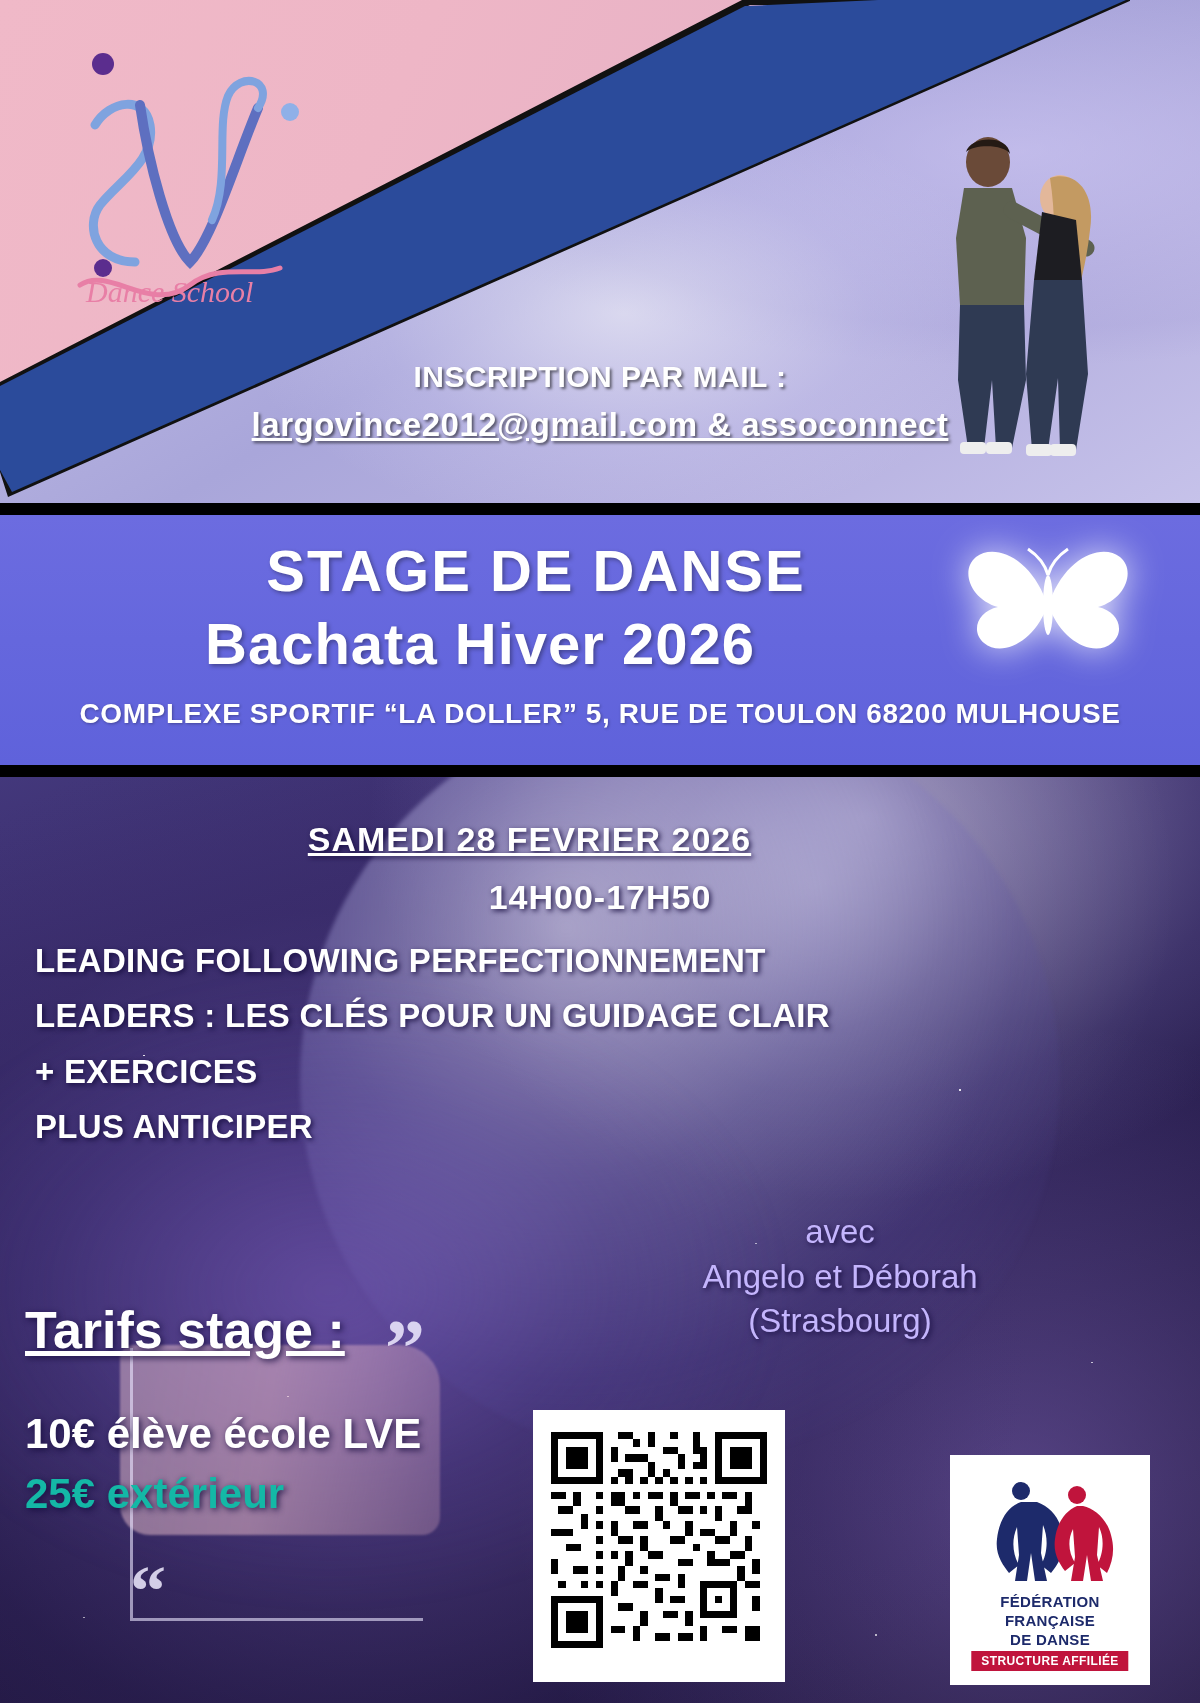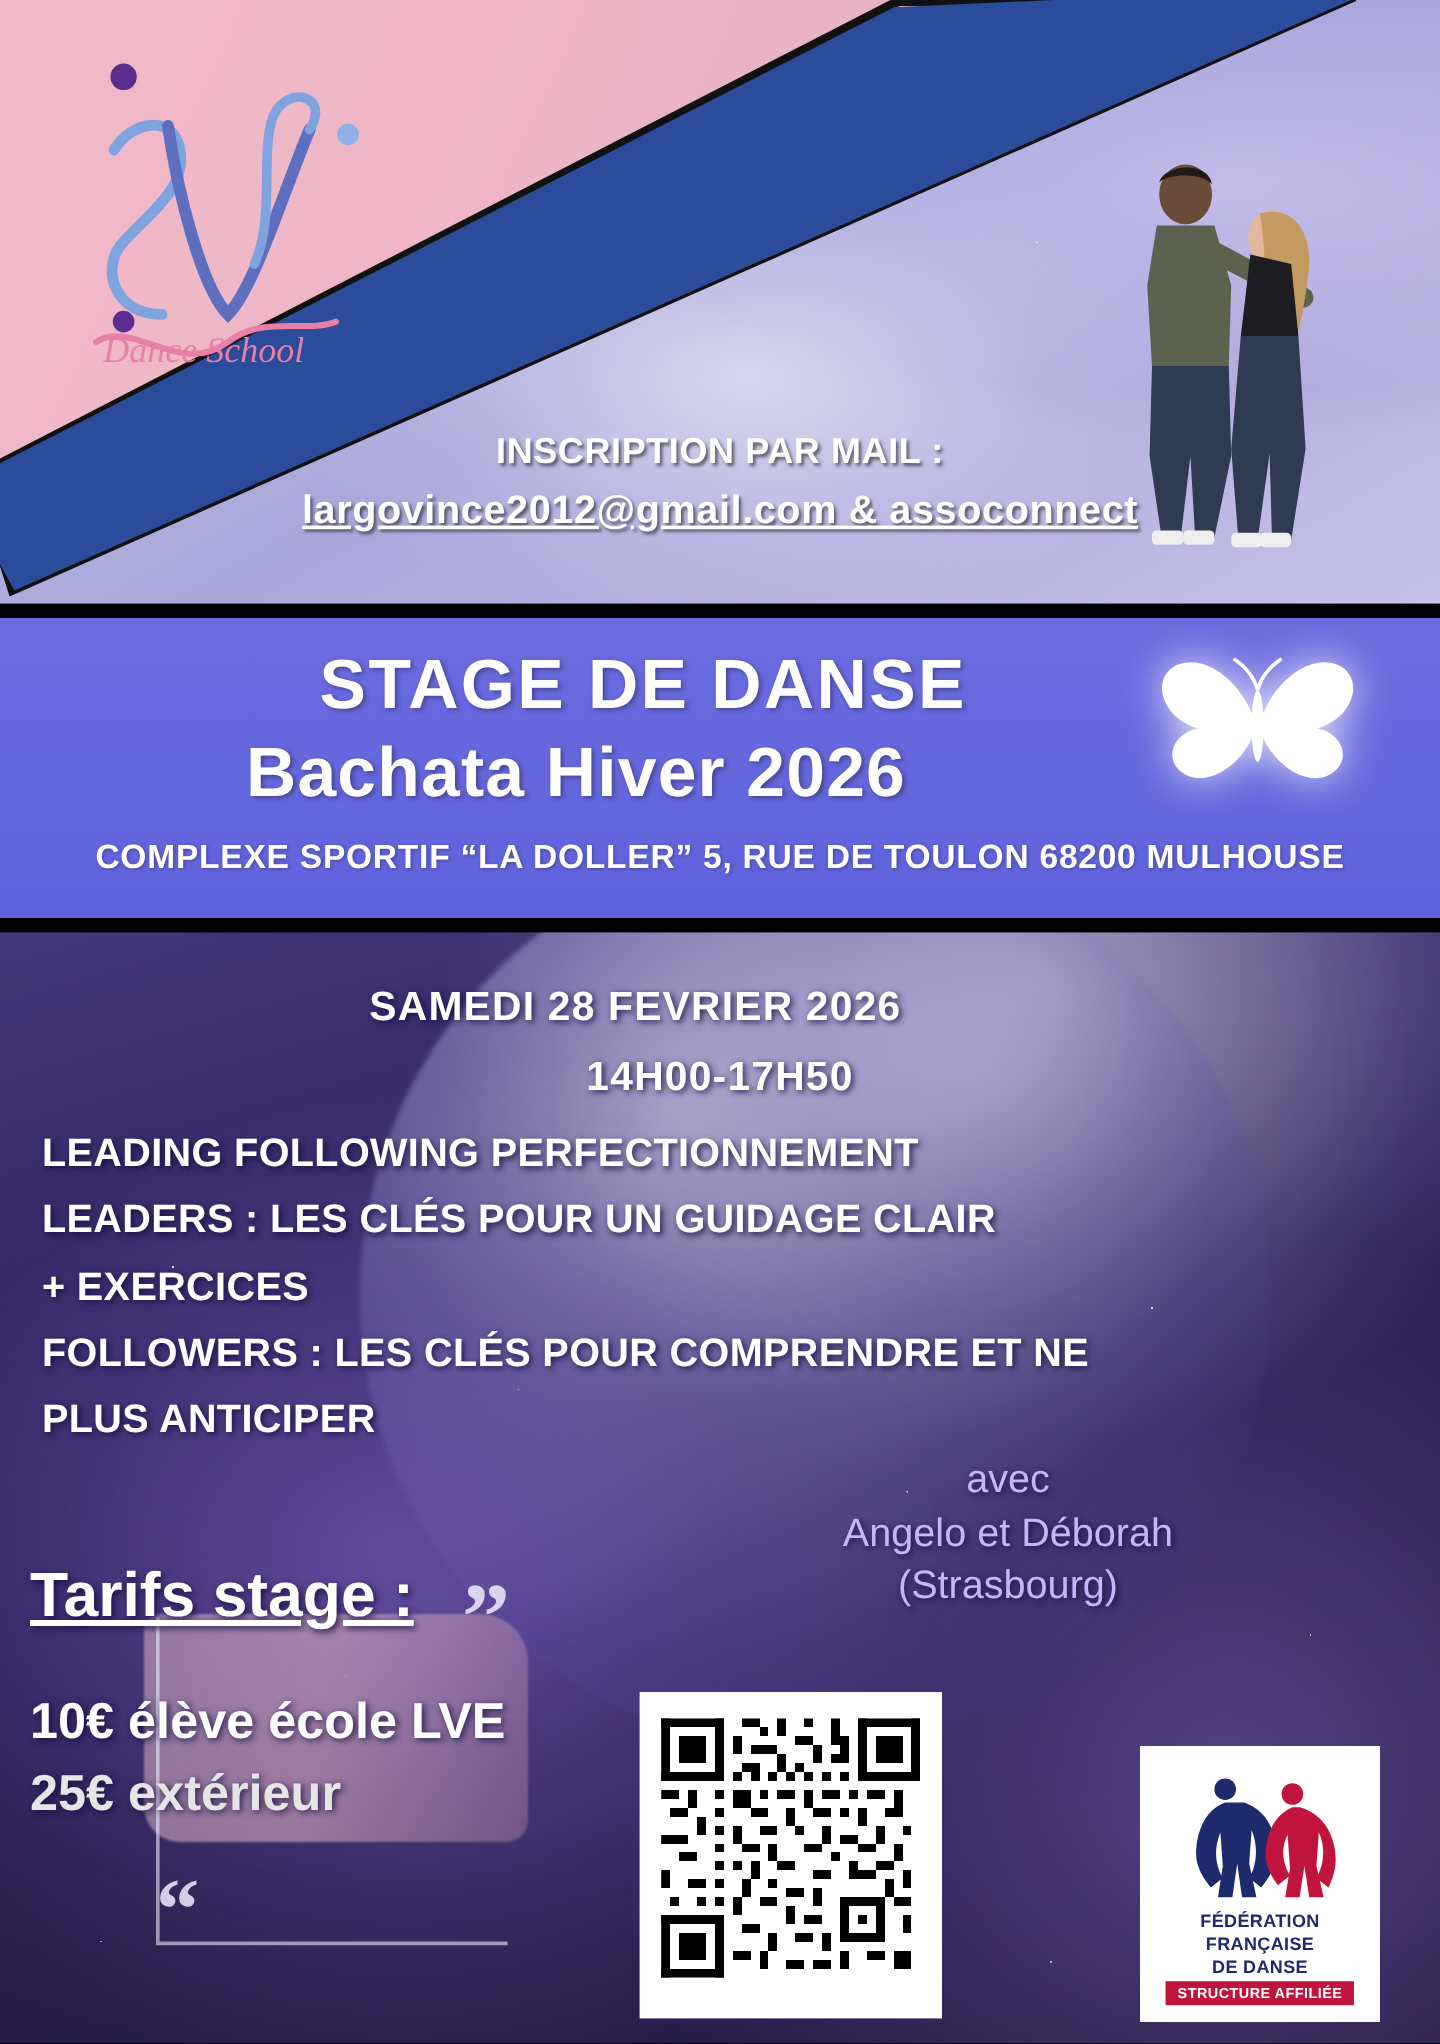--- a/index.html
+++ b/index.html
@@ -232,20 +232,21 @@
   .date-line {
     position: absolute;
     left: 0; top: 820px;
     width: 1059px;
     text-align: center;
     color: #ffffff;
     font-size: 34px;
     font-weight: 800;
     letter-spacing: 1px;
     text-shadow: 2px 2px 5px rgba(20,10,60,0.85);
+    text-decoration: underline;
   }
   .time-line {
     position: absolute;
     left: 0; top: 878px;
     width: 1200px;
     text-align: center;
     color: #ffffff;
     font-size: 34px;
     font-weight: 800;
     letter-spacing: 1px;
@@ -335,21 +336,21 @@
     top: 1410px;
     color: #ffffff;
     font-size: 42px;
     font-weight: 800;
     text-shadow: 2px 2px 6px rgba(20,10,60,0.85);
   }
   .tarif-2 {
     position: absolute;
     left: 25px;
     top: 1470px;
-    color: #e5e5e5;
+    color: #14b8a6;
     font-size: 42px;
     font-weight: 800;
     text-shadow: 2px 2px 6px rgba(20,10,60,0.85);
   }
 
   
   .qr {
     position: absolute;
     left: 533px;
     top: 1410px;
@@ -487,21 +488,20 @@
     </div>
   </div>
 
   <div class="date-line">SAMEDI 28 FEVRIER 2026</div>
   <div class="time-line">14H00-17H50</div>
 
   <div class="program">
     <p class="program-line">LEADING FOLLOWING PERFECTIONNEMENT</p>
     <p class="program-line">LEADERS : LES CLÉS POUR UN GUIDAGE CLAIR</p>
     <p class="program-line">+ EXERCICES</p>
-    <p class="program-line">FOLLOWERS : LES CLÉS POUR COMPRENDRE ET NE</p>
     <p class="program-line">PLUS ANTICIPER</p>
   </div>
 
   <div class="with-block">
     <div>avec</div>
     <div>Angelo et Déborah</div>
     <div>(Strasbourg)</div>
   </div>
 
   <div class="brush"></div>

